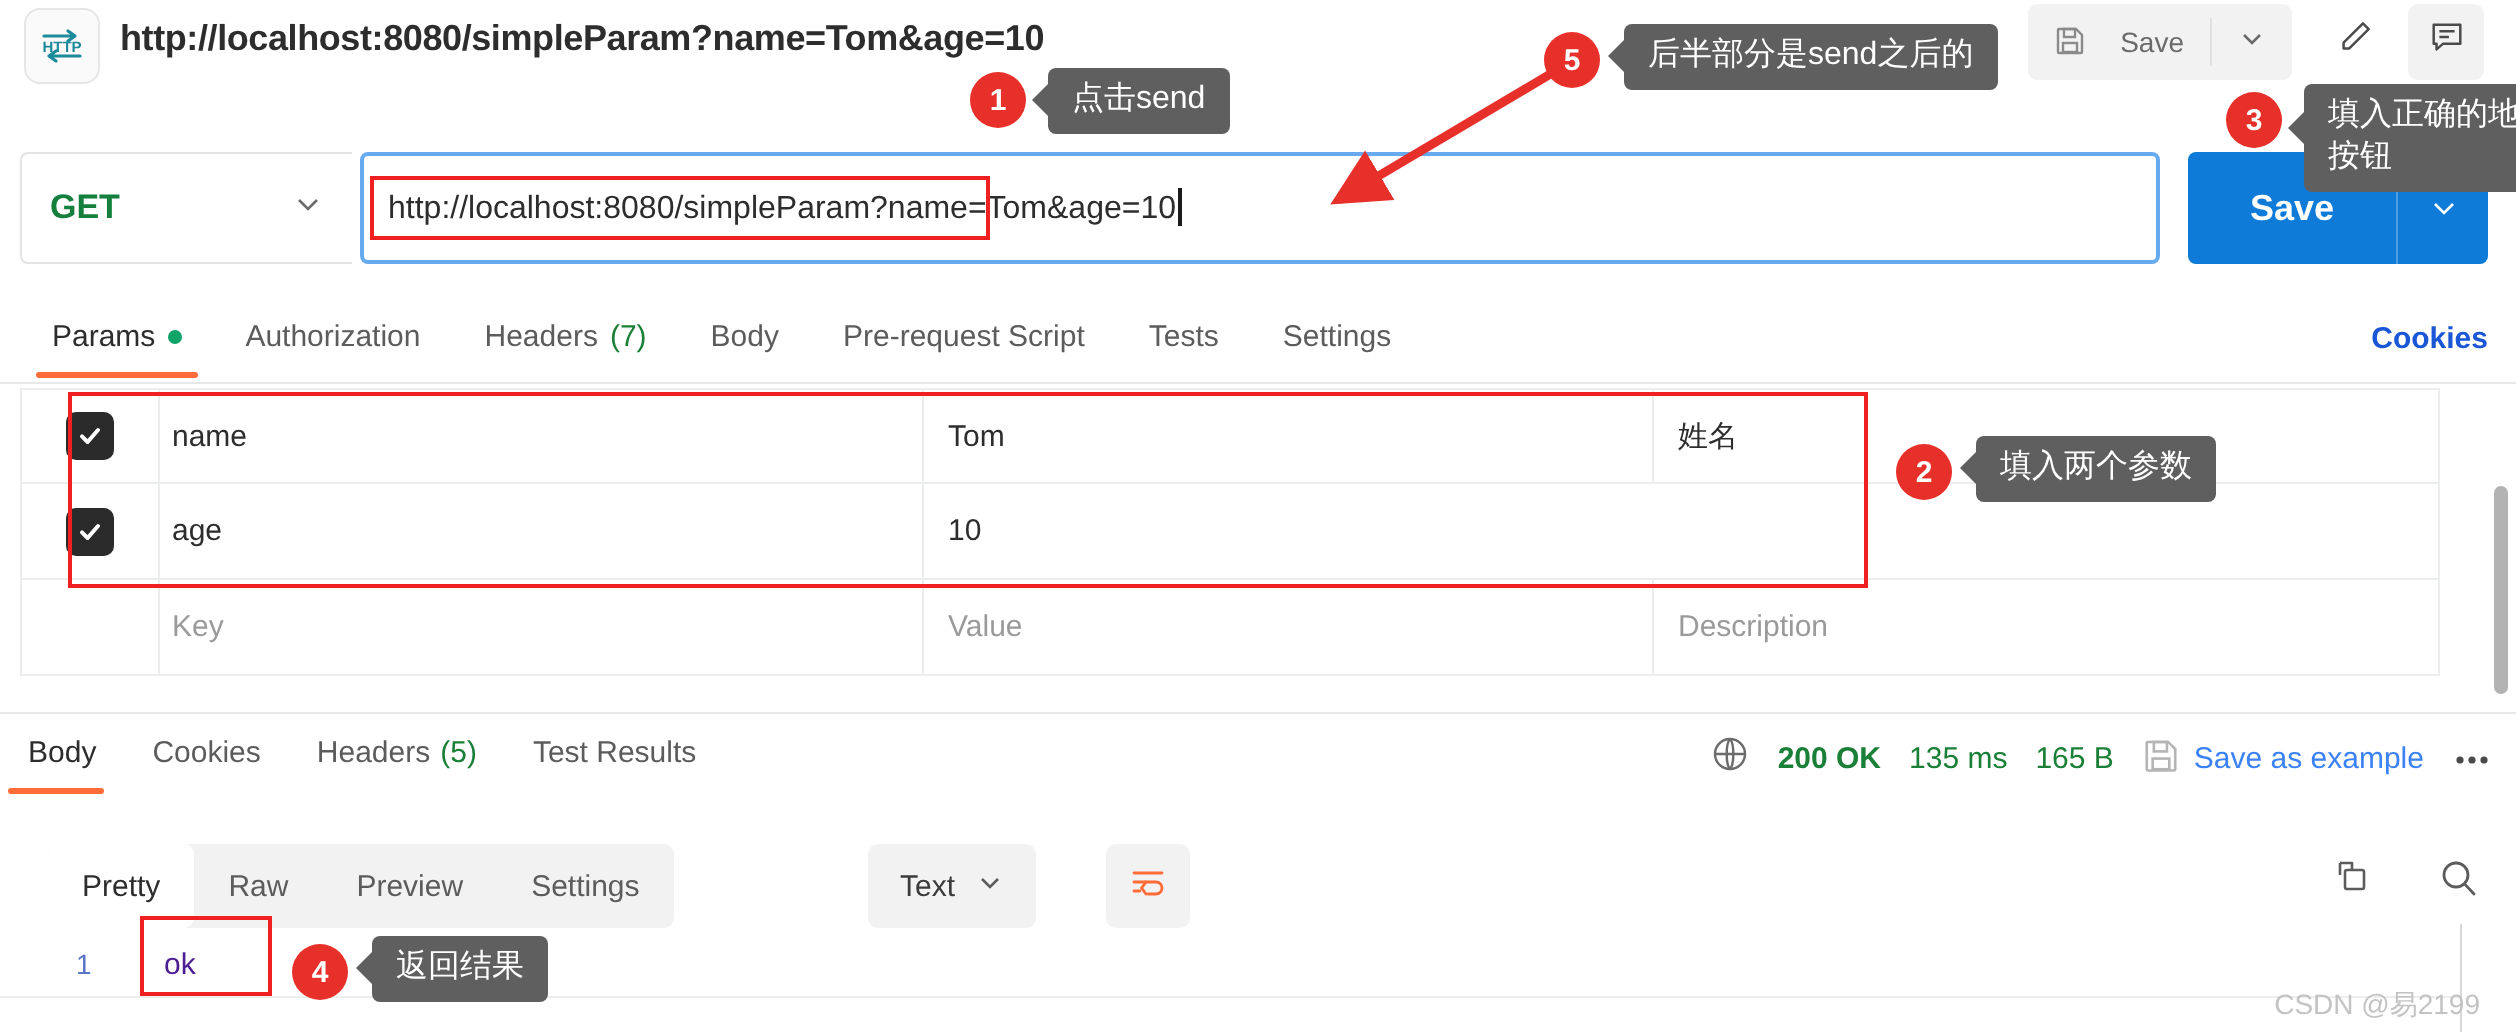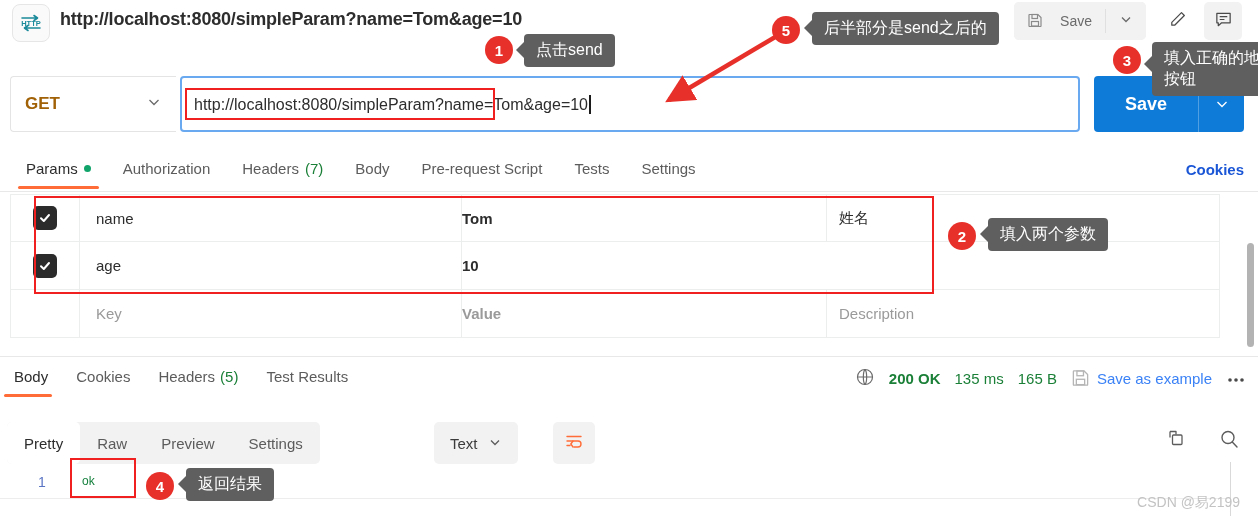--- a/index.html
+++ b/index.html
@@ -50,21 +50,21 @@
   .icon-btn.comment{ right:16px; background:#f2f2f2; }
 
   
   .url-row{ position:absolute; left:10px; top:76px; width:1070px; height:56px; }
   .method-box{
     position:absolute; left:0; top:0; width:166px; height:56px;
     border:1px solid #e4e4e4; border-right:none; border-radius:4px 0 0 4px;
     background:#fff; display:flex; align-items:center; padding:0 14px;
     justify-content:space-between; cursor:pointer;
   }
-  .method-label{ font-size:17px; font-weight:bold; color:#a16207; }
+  .method-label{ font-size:17px; font-weight:bold; color:#15803d; }
   .url-box{
     position:absolute; left:170px; top:0; width:900px; height:56px;
     border:2px solid #69a9ef; border-radius:4px; background:#fff;
     display:flex; align-items:center; padding:0 12px;
   }
   .url-text{ font-size:16px; color:#2d2d2d; white-space:nowrap; position:relative; }
   .url-red-box{
     position:absolute; left:185px; top:88px; width:310px; height:32px;
     border:2px solid #f02020; pointer-events:none;
   }
@@ -111,22 +111,22 @@
   }
 
   
   .params{ position:absolute; left:10px; top:194px; width:1210px; }
   .prow{
     display:flex; height:48px; align-items:center;
     border-bottom:1px solid #eceded; border-left:1px solid #eceded; border-right:1px solid #eceded;
   }
   .prow.first{ border-top:1px solid #eceded; }
   .c-check{ width:68px; display:flex; align-items:center; justify-content:center; }
-  .c-key{ width:382px; padding-left:16px; font-size:15px; border-left:1px solid #eceded; height:48px; display:flex; align-items:center;}
-  .c-val{ width:365px; font-size:15px; border-left:1px solid #eceded; height:48px; display:flex; align-items:center;font-weight:bold;}
+  .c-key{ width:382px; padding-left:6px; font-size:15px; border-left:1px solid #eceded; height:48px; display:flex; align-items:center;}
+  .c-val{ width:365px; padding-left:12px; font-size:15px; border-left:1px solid #eceded; height:48px; display:flex; align-items:center;}
   .c-desc{ flex:1; padding-left:12px; font-size:15px; border-left:1px solid #eceded; height:48px; display:flex; align-items:center;}
   .muted{ color:#9a9a9a; }
   .cbox{
     width:24px; height:24px; border-radius:5px; background:#2b2b2b;
     display:flex; align-items:center; justify-content:center;
   }
   .params-red-box{
     position:absolute; left:34px; top:196px; width:900px; height:98px;
     border:2px solid #f02020; pointer-events:none;
   }
@@ -152,40 +152,40 @@
     position:absolute; right:12px; top:5px; display:flex; align-items:center; gap:14px;
     font-size:15px;
   }
   .stat-ok{ color:#1a7f37; font-weight:bold; }
   .stat-g{ color:#1a7f37; }
   .save-ex{ color:#3b82f6; display:flex; align-items:center; gap:7px; cursor:pointer; }
 
   
   .rtoolbar{ position:absolute; left:0; top:420px; width:1258px; height:46px; }
   .seg{
-    position:absolute; left:7px; top:2px; height:42px; background:#f2f2f2;
+    position:absolute; left:24px; top:2px; height:42px; background:#f2f2f2;
     border-radius:5px; display:flex; align-items:center;
   }
   .seg .s{ padding:0 17px; height:42px; display:flex; align-items:center; font-size:15px; color:#5c5c5c; cursor:pointer; }
   .seg .s.active{ background:#ffffff; color:#2d2d2d; border-radius:5px; height:42px; }
   .typepick{
     position:absolute; left:434px; top:2px; height:42px; background:#f2f2f2; border-radius:5px;
     display:flex; align-items:center; gap:10px; padding:0 16px; font-size:15px; color:#3b3b3b; cursor:pointer;
   }
   .wrapbtn{
     position:absolute; left:553px; top:2px; width:42px; height:42px; background:#f2f2f2;
     border-radius:5px; display:flex; align-items:center; justify-content:center; cursor:pointer;
   }
   .copybtn{ position:absolute; right:72px; top:8px; cursor:pointer; }
   .searchbtn{ position:absolute; right:18px; top:8px; cursor:pointer; }
 
   
   .rbody{ position:absolute; left:0; top:466px; width:1258px; height:50px; }
   .gutter{ position:absolute; left:38px; top:8px; font-size:14px; color:#5a74c4; }
-  .bodytext{ position:absolute; left:82px; top:8px; font-size:12px; color:#15803d; }
+  .bodytext{ position:absolute; left:82px; top:8px; font-size:15px; color:#4c1d95; }
   .body-red-box{ position:absolute; left:70px; top:458px; width:66px; height:40px; border:2px solid #f02020; }
   .bodyline{ position:absolute; left:0; top:498px; width:1230px; height:1px; background:#ededed; }
   .vcursor{ position:absolute; left:1230px; top:462px; width:1px; height:54px; background:#d9d9d9; }
   .watermark{ position:absolute; right:18px; bottom:4px; font-size:14px; color:#c3c3c3; }
 
   
   .badge{
     position:absolute; width:28px; height:28px; border-radius:50%;
     background:#e8302a; color:#fff; font-size:15px; font-weight:bold;
     display:flex; align-items:center; justify-content:center; z-index:40;

